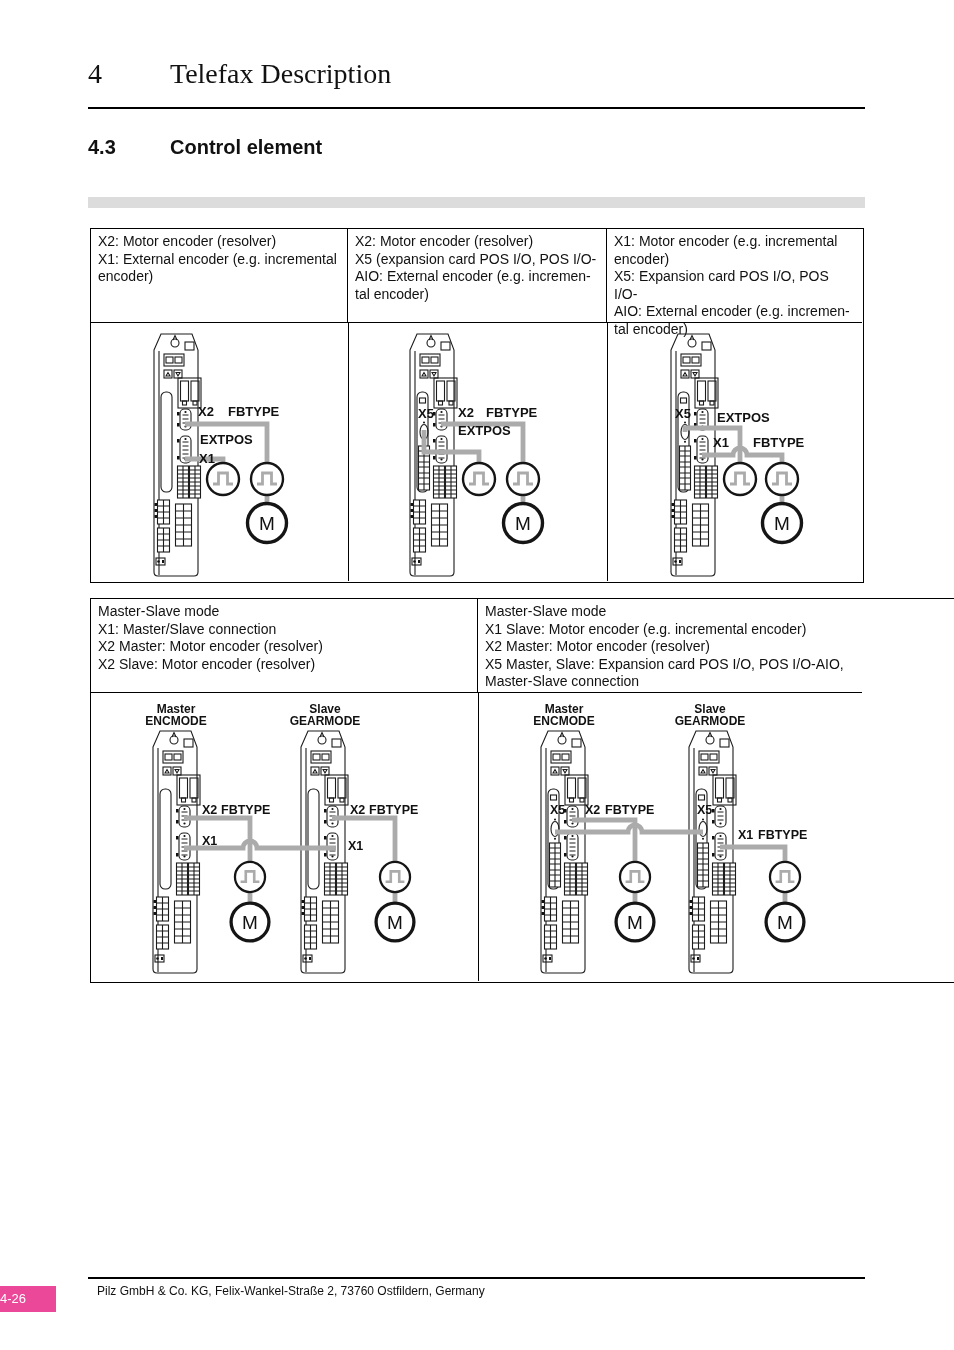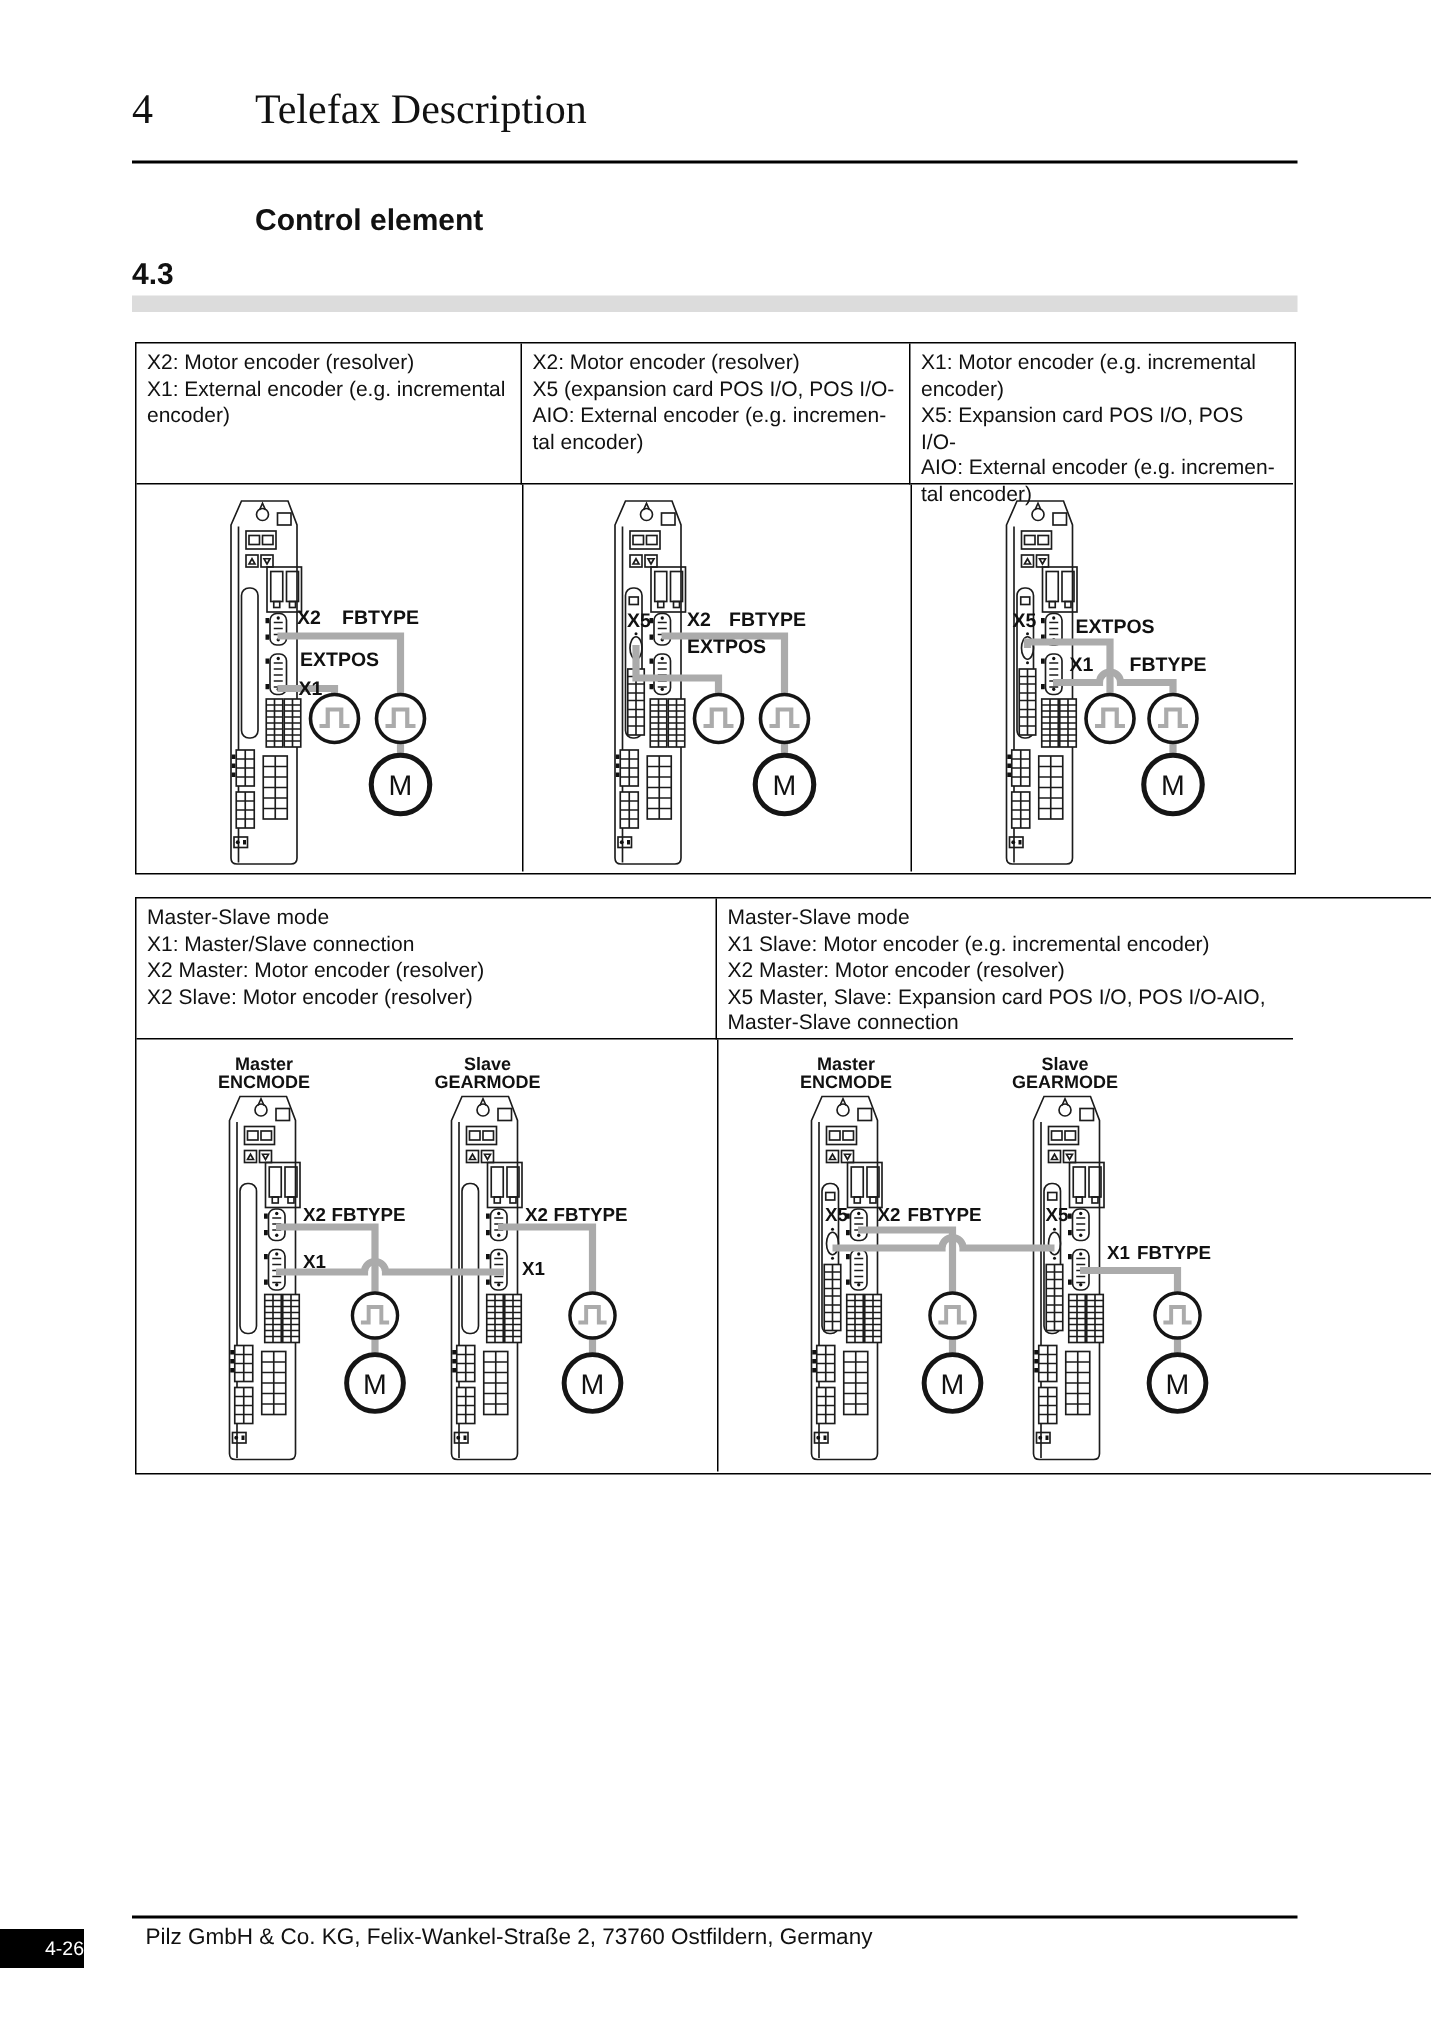--- a/index.html
+++ b/index.html
@@ -17,22 +17,22 @@
   .bR{border-right:1.4px solid #000;}
   .bB{border-bottom:1.4px solid #000;}
   
   .dln{stroke:#1c1c1c;stroke-width:1.1;fill:none;}
   .wire{stroke:var(--wire);stroke-width:4.8;fill:none;}
   .lbl{font-family:"Liberation Sans",sans-serif;font-weight:bold;font-size:13px;fill:#111;}
   .lbl2{font-family:"Liberation Sans",sans-serif;font-weight:bold;font-size:12.5px;fill:#111;}
   .ttl{font-family:"Liberation Sans",sans-serif;font-weight:bold;font-size:12px;fill:#111;text-anchor:middle;}
   .mtext{font-family:"Liberation Sans",sans-serif;font-size:19px;fill:#111;text-anchor:middle;}
   
-  .pagebox{background:#000000;color:#fff;font-size:13px;text-align:right;line-height:26px;}
-  .addr{font-size:15px;line-height:13px;}
+  .pagebox{background:#ec4899;color:#fff;font-size:13px;text-align:left;line-height:26px;}
+  .addr{font-size:12px;line-height:13px;}
 </style>
 </head>
 <body>
 
 <div id="page">
 
   <svg width="0" height="0" style="position:absolute" aria-hidden="true">
     <defs>
 
       <g id="drive">
@@ -118,21 +118,21 @@
 
       <g id="mot">
         <circle r="19.5" fill="#fff" stroke="#151515" stroke-width="3.4"></circle>
       </g>
     </defs>
   </svg>
 
   <div class="abs chapter" style="left:88px;top:58px;">4</div>
   <div class="abs chapter" style="left:170px;top:58px;">Telefax Description</div>
   <div class="abs rule" style="left:88px;top:107px;width:777px;height:2px;"></div>
-  <div class="abs section" style="left:88px;top:136px;margin-top:36px;">4.3</div>
+  <div class="abs section" style="left:88px;top:136px;">4.3</div>
   <div class="abs section" style="left:170px;top:136px;">Control element</div>
   <div class="abs graybar" style="left:88px;top:197px;width:777px;height:11px;"></div>
 
   <div class="tbl" style="left:90px;top:228px;width:774px;height:355px;">
     <div class="cell bR bB" style="left:0;top:0;width:257px;height:94px;">X2: Motor encoder (resolver)
 X1: External encoder (e.g. incremental
 encoder)</div>
     <div class="cell bR bB" style="left:257px;top:0;width:259px;height:94px;">X2: Motor encoder (resolver)
 X5 (expansion card POS I/O, POS I/O-
 AIO: External encoder (e.g. incremen-

